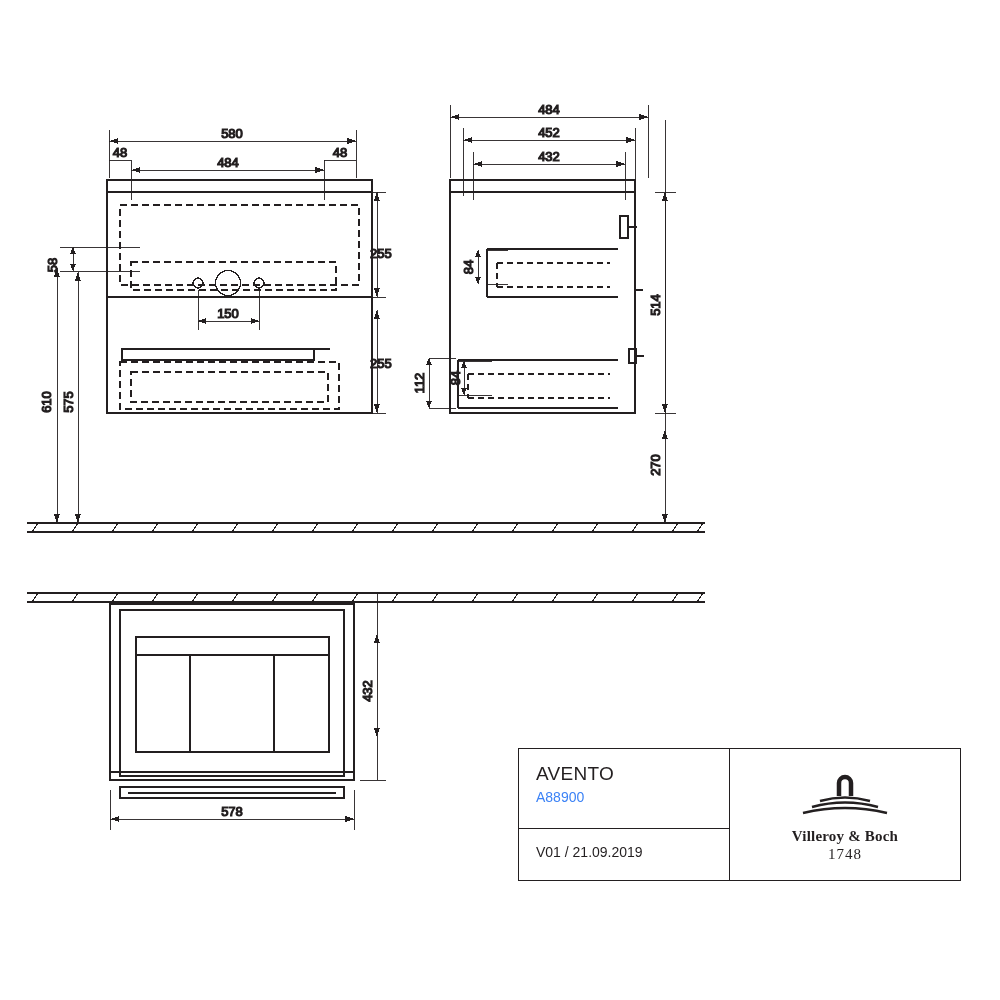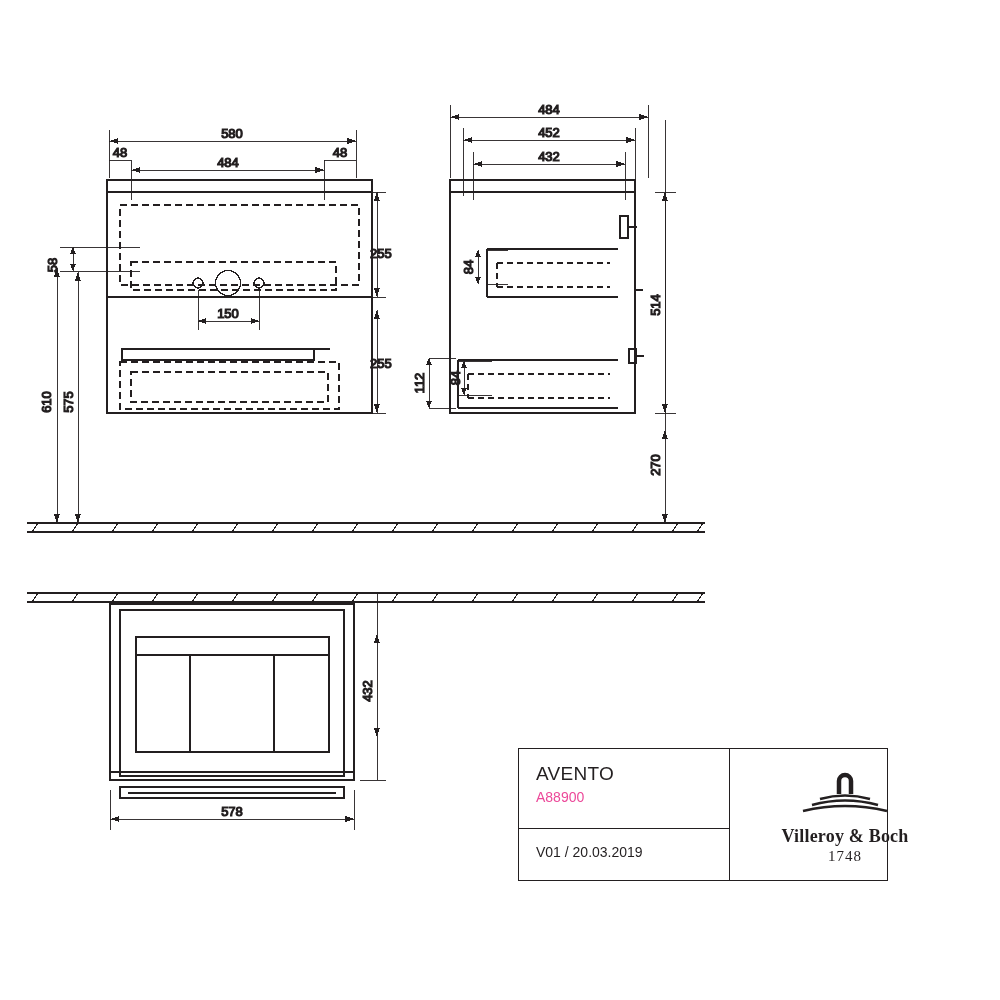--- a/index.html
+++ b/index.html
@@ -24,21 +24,21 @@
   }
   svg text {
     font-family: "Liberation Sans", sans-serif;
     fill: #1a1a1a;
   }
   .dimtxt { font-size: 13px; }
   #tb {
     position: absolute;
     left: 518px;
     top: 748px;
-    width: 370px;
+    width: 443px;
     height: 133px;
     border: 1px solid #231f20;
     box-sizing: border-box;
   }
   #tb-left {
     position: absolute;
     left: 0;
     top: 0;
     width: 211px;
     height: 131px;
@@ -61,21 +61,21 @@
     padding: 15px 0 0 17px;
   }
   .model-name {
     font-size: 19px;
     letter-spacing: 0.3px;
     color: #231f20;
     line-height: 22px;
   }
   .model-code {
     font-size: 14px;
-    color: #ec4899;
+    color: #3b82f6;
     line-height: 20px;
     margin-top: 2px;
   }
   .rev-text {
     font-size: 14px;
     color: #231f20;
   }
   #tb-right {
     position: absolute;
     left: 211px;
@@ -87,21 +87,21 @@
     position: absolute;
     left: 0; top: 0;
     width: 230px; height: 131px;
     display: flex;
     flex-direction: column;
     align-items: center;
     justify-content: center;
   }
   .brand-name {
     font-family: "Liberation Serif", serif;
-    font-size: 18px;
+    font-size: 15px;
     font-weight: bold;
     letter-spacing: 0.2px;
     color: #231f20;
     margin-top: 10px;
   }
   .brand-year {
     font-family: "Liberation Serif", serif;
     font-size: 15px;
     font-weight: normal;
     letter-spacing: 1px;
@@ -371,21 +371,21 @@
   </svg>
 
   
   <div id="tb">
     <div id="tb-left">
       <div id="tb-left-top">
         <div class="model-name">AVENTO</div>
         <div class="model-code">A88900</div>
       </div>
       <div id="tb-left-bottom">
-        <div class="rev-text">V01 / 20.03.2019</div>
+        <div class="rev-text">V01 / 21.09.2019</div>
       </div>
     </div>
     <div id="tb-right">
       <div class="brand-wrap">
         <svg width="150" height="52" viewBox="0 0 150 52">
           <g stroke="#231f20" fill="none">
             <path d="M69 30 L69 17 A6 6 0 0 1 81 17 L81 30" stroke-width="4.5" fill="none"></path>
             <path d="M50 35 Q75 28 100 35" stroke-width="2.6"></path>
             <path d="M42 41 Q75 32 108 41" stroke-width="2.6"></path>
             <path d="M33 47 Q75 37 117 47" stroke-width="2.6"></path>

